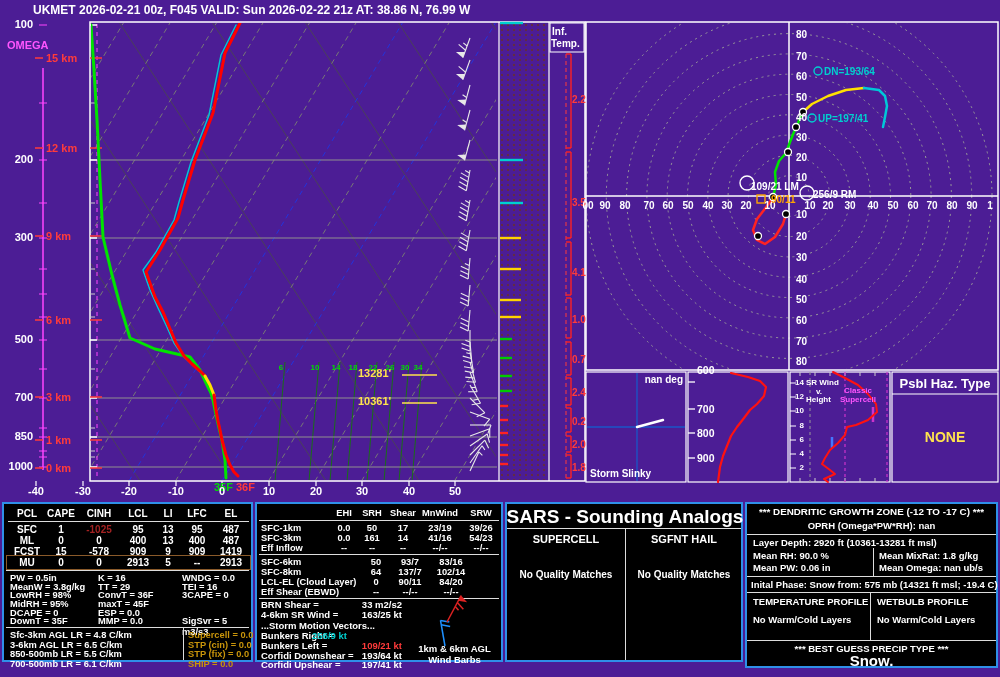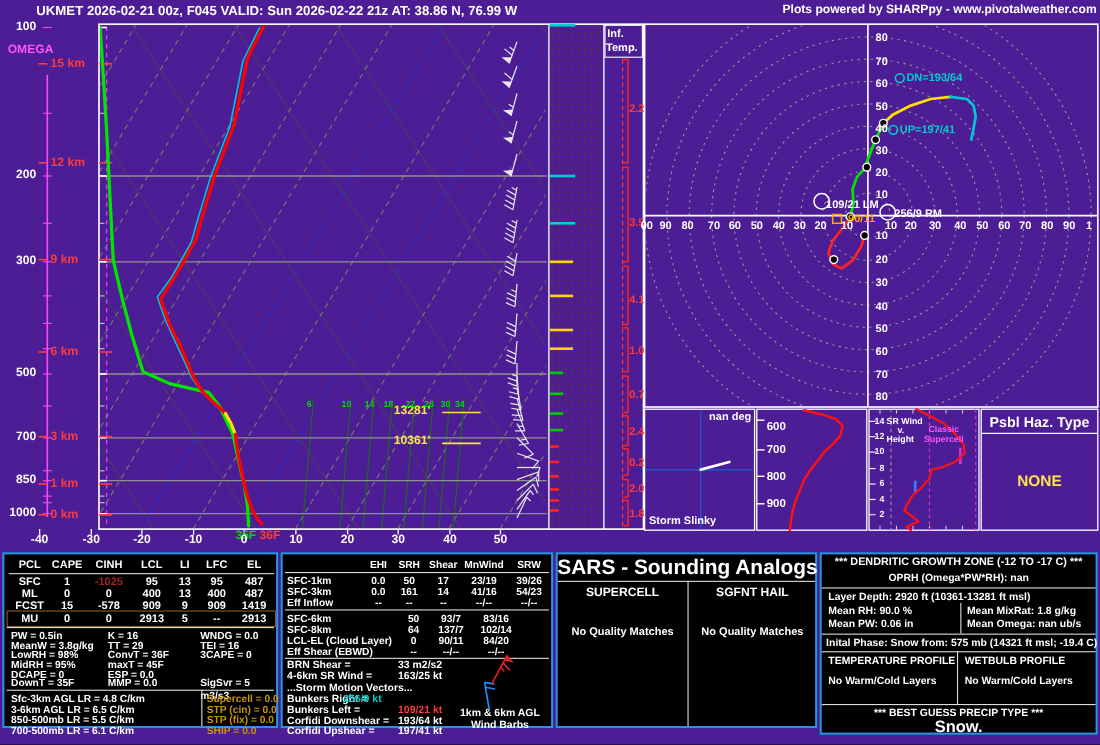--- a/index.html
+++ b/index.html
@@ -22,21 +22,20 @@
   .grid .left{text-align:left;}
   .mu-hl{position:absolute;border:1px solid #8a5a2a;}
   .title-big{position:absolute;font:bold 19px "Liberation Sans",sans-serif;color:#fff;white-space:nowrap;}
 </style>
 </head>
 <body>
 
 <div class="stage">
 
   <div class="lbl" style="left:33px;top:4px;font-size:12px;">UKMET 2026-02-21 00z, F045  VALID: Sun 2026-02-22 21z  AT: 38.86 N, 76.99 W</div>
-  <div class="lbl anc-r" style="left:997px;top:4px;font-size:11px;">Plots powered by SHARPpy - www.pivotalweather.com</div>
 
   <div class="lbl c-magenta" style="left:7px;top:40px;font-size:11px;">OMEGA</div>
   <div class="lbl c-green" style="left:214px;top:482px;font-size:11px;">35F</div>
   <div class="lbl c-red" style="left:236px;top:482px;font-size:11px;">36F</div>
   <div class="lbl c-yellow" style="left:358px;top:368px;font-size:11px;">13281'</div>
   <div class="lbl c-yellow" style="left:358px;top:396px;font-size:11px;">10361'</div>
 
   <div class="lbl" style="left:552px;top:27px;">Inf.</div>
   <div class="lbl" style="left:551px;top:39px;">Temp.</div>
 
@@ -701,21 +700,21 @@
     <div class="lbl " style="left: 796px; top: 275px;">40</div>
     <div class="lbl " style="left: 796px; top: 295px;">50</div>
     <div class="lbl " style="left: 796px; top: 316px;">60</div>
     <div class="lbl " style="left: 796px; top: 337px;">70</div>
     <div class="lbl " style="left: 796px; top: 357px;">80</div>
     <div class="lbl c-cyan" style="left: 824px; top: 67px;">DN=193/64</div>
     <div class="lbl c-cyan" style="left: 818px; top: 114px;">UP=197/41</div>
     <div class="lbl " style="left: 751px; top: 182px;">109/21 LM</div>
     <div class="lbl " style="left: 813px; top: 190px;">256/9 RM</div>
     <div class="lbl c-orange" style="left: 771px; top: 195px;">90/11</div>
-    <div class="lbl " style="left: 697px; top: 383px; font-size: 10.5px;">600</div>
+    <div class="lbl " style="left: 697px; top: 365px; font-size: 10.5px;">600</div>
     <div class="lbl " style="left: 697px; top: 404px; font-size: 10.5px;">700</div>
     <div class="lbl " style="left: 697px; top: 428px; font-size: 10.5px;">800</div>
     <div class="lbl " style="left: 697px; top: 453px; font-size: 10.5px;">900</div>
     <div class="lbl  anc-r" style="left: 804px; top: 379px; font-size: 8px;">14</div>
     <div class="lbl  anc-r" style="left: 804px; top: 393px; font-size: 8px;">12</div>
     <div class="lbl  anc-r" style="left: 804px; top: 407px; font-size: 8px;">10</div>
     <div class="lbl  anc-r" style="left: 804px; top: 422px; font-size: 8px;">8</div>
     <div class="lbl  anc-r" style="left: 804px; top: 436px; font-size: 8px;">6</div>
     <div class="lbl  anc-r" style="left: 804px; top: 450px; font-size: 8px;">4</div>
     <div class="lbl  anc-r" style="left: 804px; top: 464px; font-size: 8px;">2</div>

